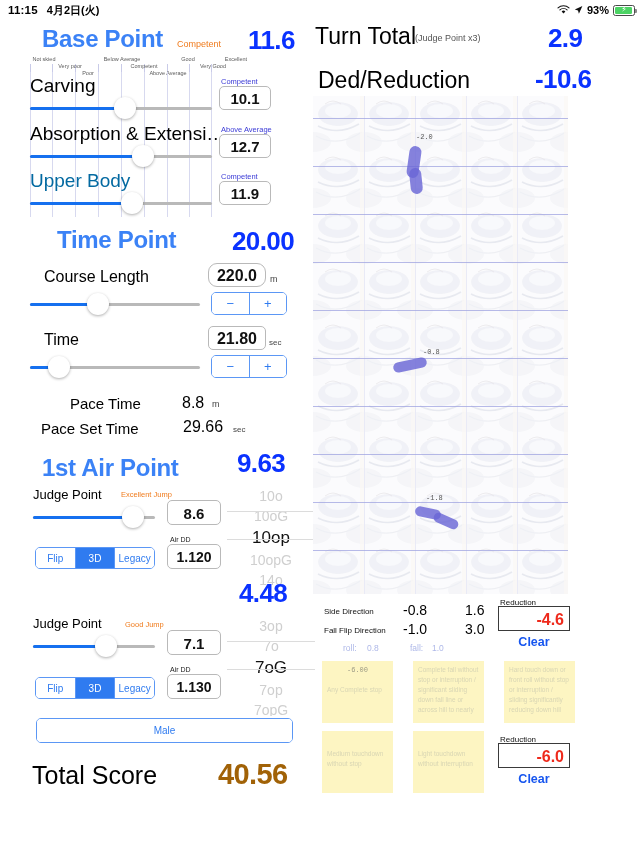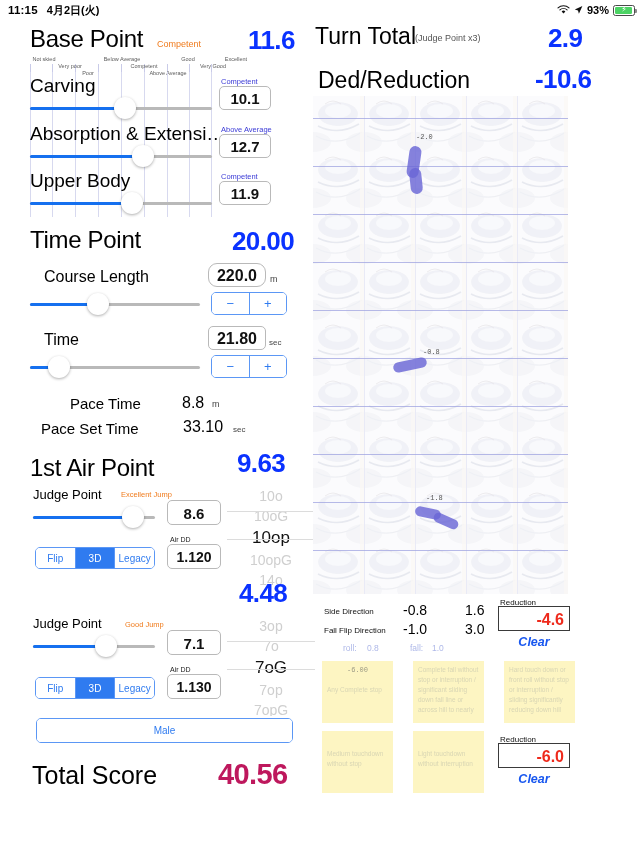--- a/index.html
+++ b/index.html
@@ -20,23 +20,23 @@
   .batt:after{content:"";position:absolute;right:-3px;top:3px;width:2px;height:4px;background:#8a8a8a;border-radius:0 1px 1px 0;}
   .batt i{display:block;height:100%;width:93%;background:#4cd364;border-radius:1.2px;}
   .bolt{position:absolute;left:50%;top:50%;transform:translate(-50%,-50%);font-size:8px;color:#fff;line-height:1;}
 
   
   .cols{display:flex;height:838px;}
   .left{width:310px;position:relative;}
   .right{width:333px;position:relative;}
 
   
-  .bigtitle{font-size:24px;color:#000000;font-weight:400;letter-spacing:-0.3px;}
+  .bigtitle{font-size:24px;color:#3b82f6;font-weight:700;letter-spacing:-0.3px;margin-left:12px;}
   .bigval{font-size:26px;font-weight:bold;color:#0a32ff;letter-spacing:-0.6px;}
-  .val-orange{color:#be185d;}
+  .val-orange{color:#a16207;}
 
   .row-head{display:flex;align-items:baseline;}
 
   
   .tickrow{position:relative;height:26px;}
   .tick{position:absolute;top:8px;width:1px;height:18px;background:#c9cbe8;}
   .ticklab{position:absolute;font-size:5.5px;color:#5a5a5a;white-space:nowrap;transform:translateX(-50%);}
   .slider{position:relative;height:26px;}
   .track{position:absolute;top:11px;left:0;right:0;height:2.5px;background:#b9b9b9;border-radius:2px;}
   .fill{position:absolute;top:11px;left:0;height:2.5px;background:#1570ef;border-radius:2px;}
@@ -72,21 +72,21 @@
   .hline{position:absolute;left:0;right:0;height:1px;background:#9fa3e0;opacity:.75;}
   .vline{position:absolute;top:0;bottom:0;width:1px;background:#e9eaf6;}
   .mark{position:absolute;background:#6a67d6;opacity:.82;border-radius:7px;}
   .marklab{position:absolute;font-size:7px;color:#555;font-family:"Liberation Mono","DejaVu Sans Mono",monospace;}
   .dt-num{font-size:14px;font-weight:500;color:#000;}
   .dt-sub{font-size:8.5px;color:#aeb8e8;}
 
   .redbox{border:1px solid #3a3a3a;background:#fff;text-align:right;
           color:#ee2a1c;font-weight:bold;font-size:16px;box-sizing:border-box;padding-right:5px;}
   .boxcap{font-size:8px;color:#111;}
-  .clearbtn{color:#1756ef;font-weight:bold;font-size:12.5px;text-align:center;font-style:italic;}
+  .clearbtn{color:#1756ef;font-weight:bold;font-size:12.5px;text-align:center;}
 
   .ybox{background:#fdf5c2;font-size:6.5px;line-height:1.55;color:#d9d6b4;padding:4px 5px;box-sizing:border-box;}
   .ybox .amt{display:block;text-align:center;color:#9c9a84;font-family:"Liberation Mono","DejaVu Sans Mono",monospace;font-size:7px;margin-bottom:9px;}
   .ybox .mid{display:block;margin-top:14px;}
 </style>
 </head>
 <body>
 
 <div class="app">
 
@@ -164,30 +164,30 @@
 
       <div style="position:absolute;left:30px;top:103px;font-size:19px;color:#000;">Absorption &amp; Extensi…</div>
       <div class="slider" style="position:absolute;left:30px;top:124px;width:182px;">
         <div class="track"></div>
         <div class="fill" style="width:62%;"></div>
         <div class="knob" style="left:62%;"></div>
       </div>
       <div class="vlabel" style="position:absolute;left:221px;top:105px;">Above Average</div>
       <div class="vbox" style="position:absolute;left:219px;top:114px;width:52px;height:24px;line-height:24px;font-size:15px;">12.7</div>
 
-      <div style="position:absolute;left:30px;top:150px;font-size:19px;color:#000000;">Upper Body</div>
+      <div style="position:absolute;left:30px;top:150px;font-size:19px;color:#0369a1;">Upper Body</div>
       <div class="slider" style="position:absolute;left:30px;top:171px;width:182px;">
         <div class="track"></div>
         <div class="fill" style="width:56%;"></div>
         <div class="knob" style="left:56%;"></div>
       </div>
       <div class="vlabel" style="position:absolute;left:221px;top:152px;">Competent</div>
       <div class="vbox" style="position:absolute;left:219px;top:161px;width:52px;height:24px;line-height:24px;font-size:15px;">11.9</div>
 
-      <div class="bigtitle" style="position:absolute;left:30px;top:206px;">Time Point</div>
+      <div class="bigtitle" style="position:absolute;left:45px;top:206px;">Time Point</div>
       <div class="bigval" style="position:absolute;left:232px;top:206px;">20.00</div>
 
       <div style="position:absolute;left:44px;top:248px;font-size:16px;color:#000;">Course Length</div>
       <div class="vbox" style="position:absolute;left:208px;top:243px;width:58px;height:24px;line-height:24px;font-size:16px;border-radius:9px;">220.0</div>
       <div style="position:absolute;left:270px;top:254px;font-size:9px;color:#444;">m</div>
       <div class="slider" style="position:absolute;left:30px;top:272px;width:170px;">
         <div class="track"></div>
         <div class="fill" style="width:40%;"></div>
         <div class="knob" style="left:40%;"></div>
       </div>
@@ -207,21 +207,21 @@
       <div class="stepper" style="position:absolute;left:211px;top:335px;">
         <div>−</div>
         <div>+</div>
       </div>
 
       <div style="position:absolute;left:70px;top:375px;font-size:15px;color:#000;">Pace Time</div>
       <div style="position:absolute;left:182px;top:374px;font-size:16px;color:#000;">8.8</div>
       <div style="position:absolute;left:212px;top:379px;font-size:9px;color:#444;">m</div>
 
       <div style="position:absolute;left:41px;top:400px;font-size:15px;color:#000;">Pace Set Time</div>
-      <div style="position:absolute;left:183px;top:398px;font-size:16px;color:#000;">33.10</div>
+      <div style="position:absolute;left:183px;top:398px;font-size:16px;color:#000;">29.66</div>
       <div style="position:absolute;left:233px;top:405px;font-size:8px;color:#444;">sec</div>
 
       <div class="bigtitle" style="position:absolute;left:30px;top:434px;">1st Air Point</div>
       <div class="bigval" style="position:absolute;left:237px;top:428px;">9.63</div>
       <div style="position:absolute;left:33px;top:467px;font-size:13px;color:#000;">Judge Point</div>
       <div style="position:absolute;left:121px;top:470px;font-size:7.5px;color:#f07c1e;">Excellent Jump</div>
       <div class="slider" style="position:absolute;left:33px;top:485px;width:122px;">
         <div class="track"></div>
         <div class="fill" style="width:82%;"></div>
         <div class="knob" style="left:82%;"></div>

